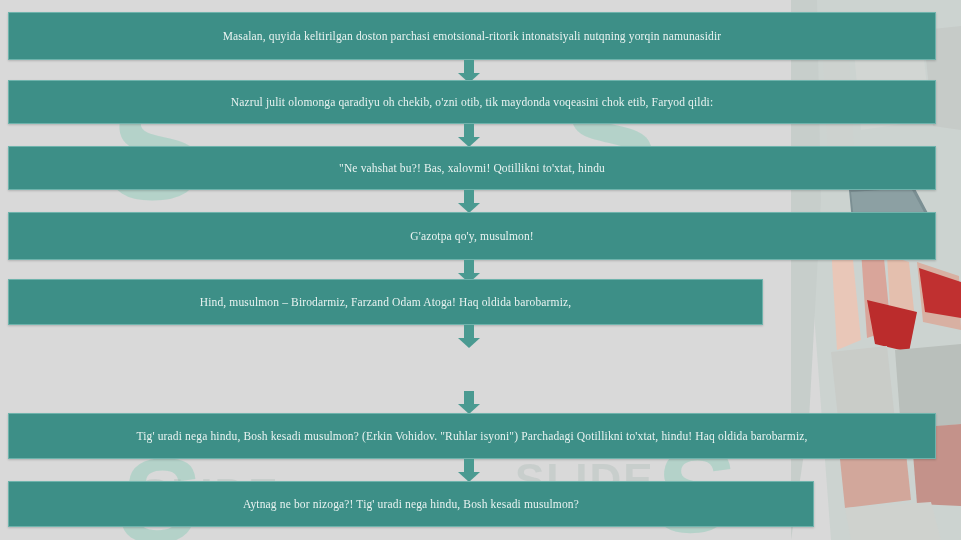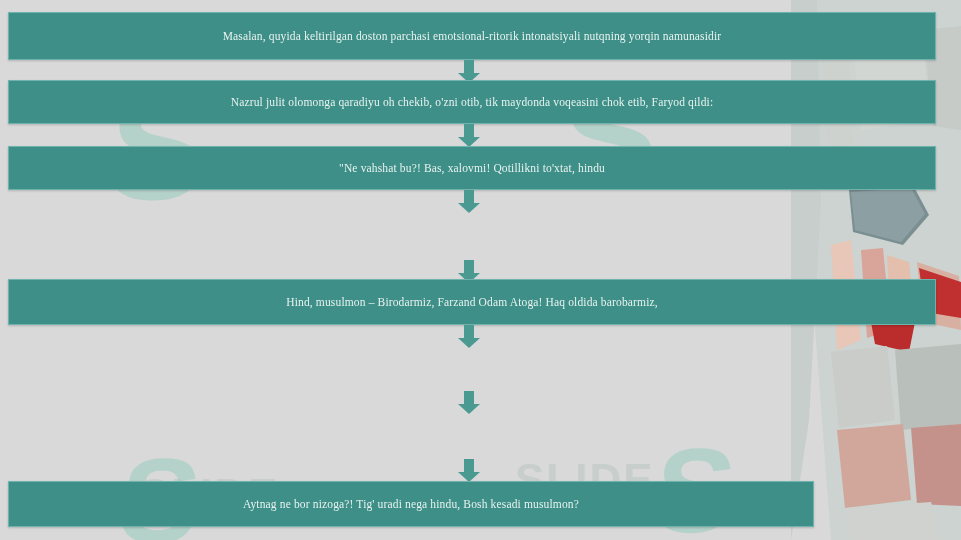--- a/index.html
+++ b/index.html
@@ -167,38 +167,44 @@
     </div>
 
     <div class="node" style="left:8px;  top:146px; width:928px; height:44px;">
       <span class="node-text">"Ne vahshat bu?! Bas, xalovmi! Qotillikni to'xtat, hindu</span>
     </div>
     <div class="arrow" style="left:458px; top:190px; height:22px;">
       <div class="shaft" style="height:13px;"></div>
       <div class="head" style="top:13px;"></div>
     </div>
 
+    <div class="node" style="left:8px;  top:212px; width:928px; height:48px;">
+      <span class="node-text">G'azotpa qo'y, musulmon!</span>
+    </div>
     <div class="arrow" style="left:458px; top:260px; height:22px;">
       <div class="shaft" style="height:13px;"></div>
       <div class="head" style="top:13px;"></div>
     </div>
 
-    <div class="node" style="left:8px;  top:279px; width:928px; height:46px;">
+    <div class="node" style="left:8px;  top:279px; width:755px; height:46px;">
       <span class="node-text">Hind, musulmon – Birodarmiz, Farzand Odam Atoga!  Haq oldida barobarmiz,</span>
     </div>
     <div class="arrow" style="left:458px; top:325px; height:22px;">
       <div class="shaft" style="height:13px;"></div>
       <div class="head" style="top:13px;"></div>
     </div>
 
     <div class="arrow" style="left:458px; top:391px; height:22px;">
       <div class="shaft" style="height:13px;"></div>
       <div class="head" style="top:13px;"></div>
     </div>
 
+    <div class="node" style="left:8px;  top:413px; width:928px; height:46px;">
+      <span class="node-text">Tig' uradi nega hindu, Bosh kesadi musulmon? (Erkin Vohidov. "Ruhlar isyoni") Parchadagi Qotillikni to'xtat, hindu! Haq oldida barobarmiz,</span>
+    </div>
     <div class="arrow" style="left:458px; top:459px; height:22px;">
       <div class="shaft" style="height:13px;"></div>
       <div class="head" style="top:13px;"></div>
     </div>
 
     <div class="node" style="left:8px;  top:481px; width:806px; height:46px;">
       <span class="node-text">Aytnag ne bor nizoga?! Tig' uradi nega hindu, Bosh kesadi musulmon?</span>
     </div>
 
   </div>

